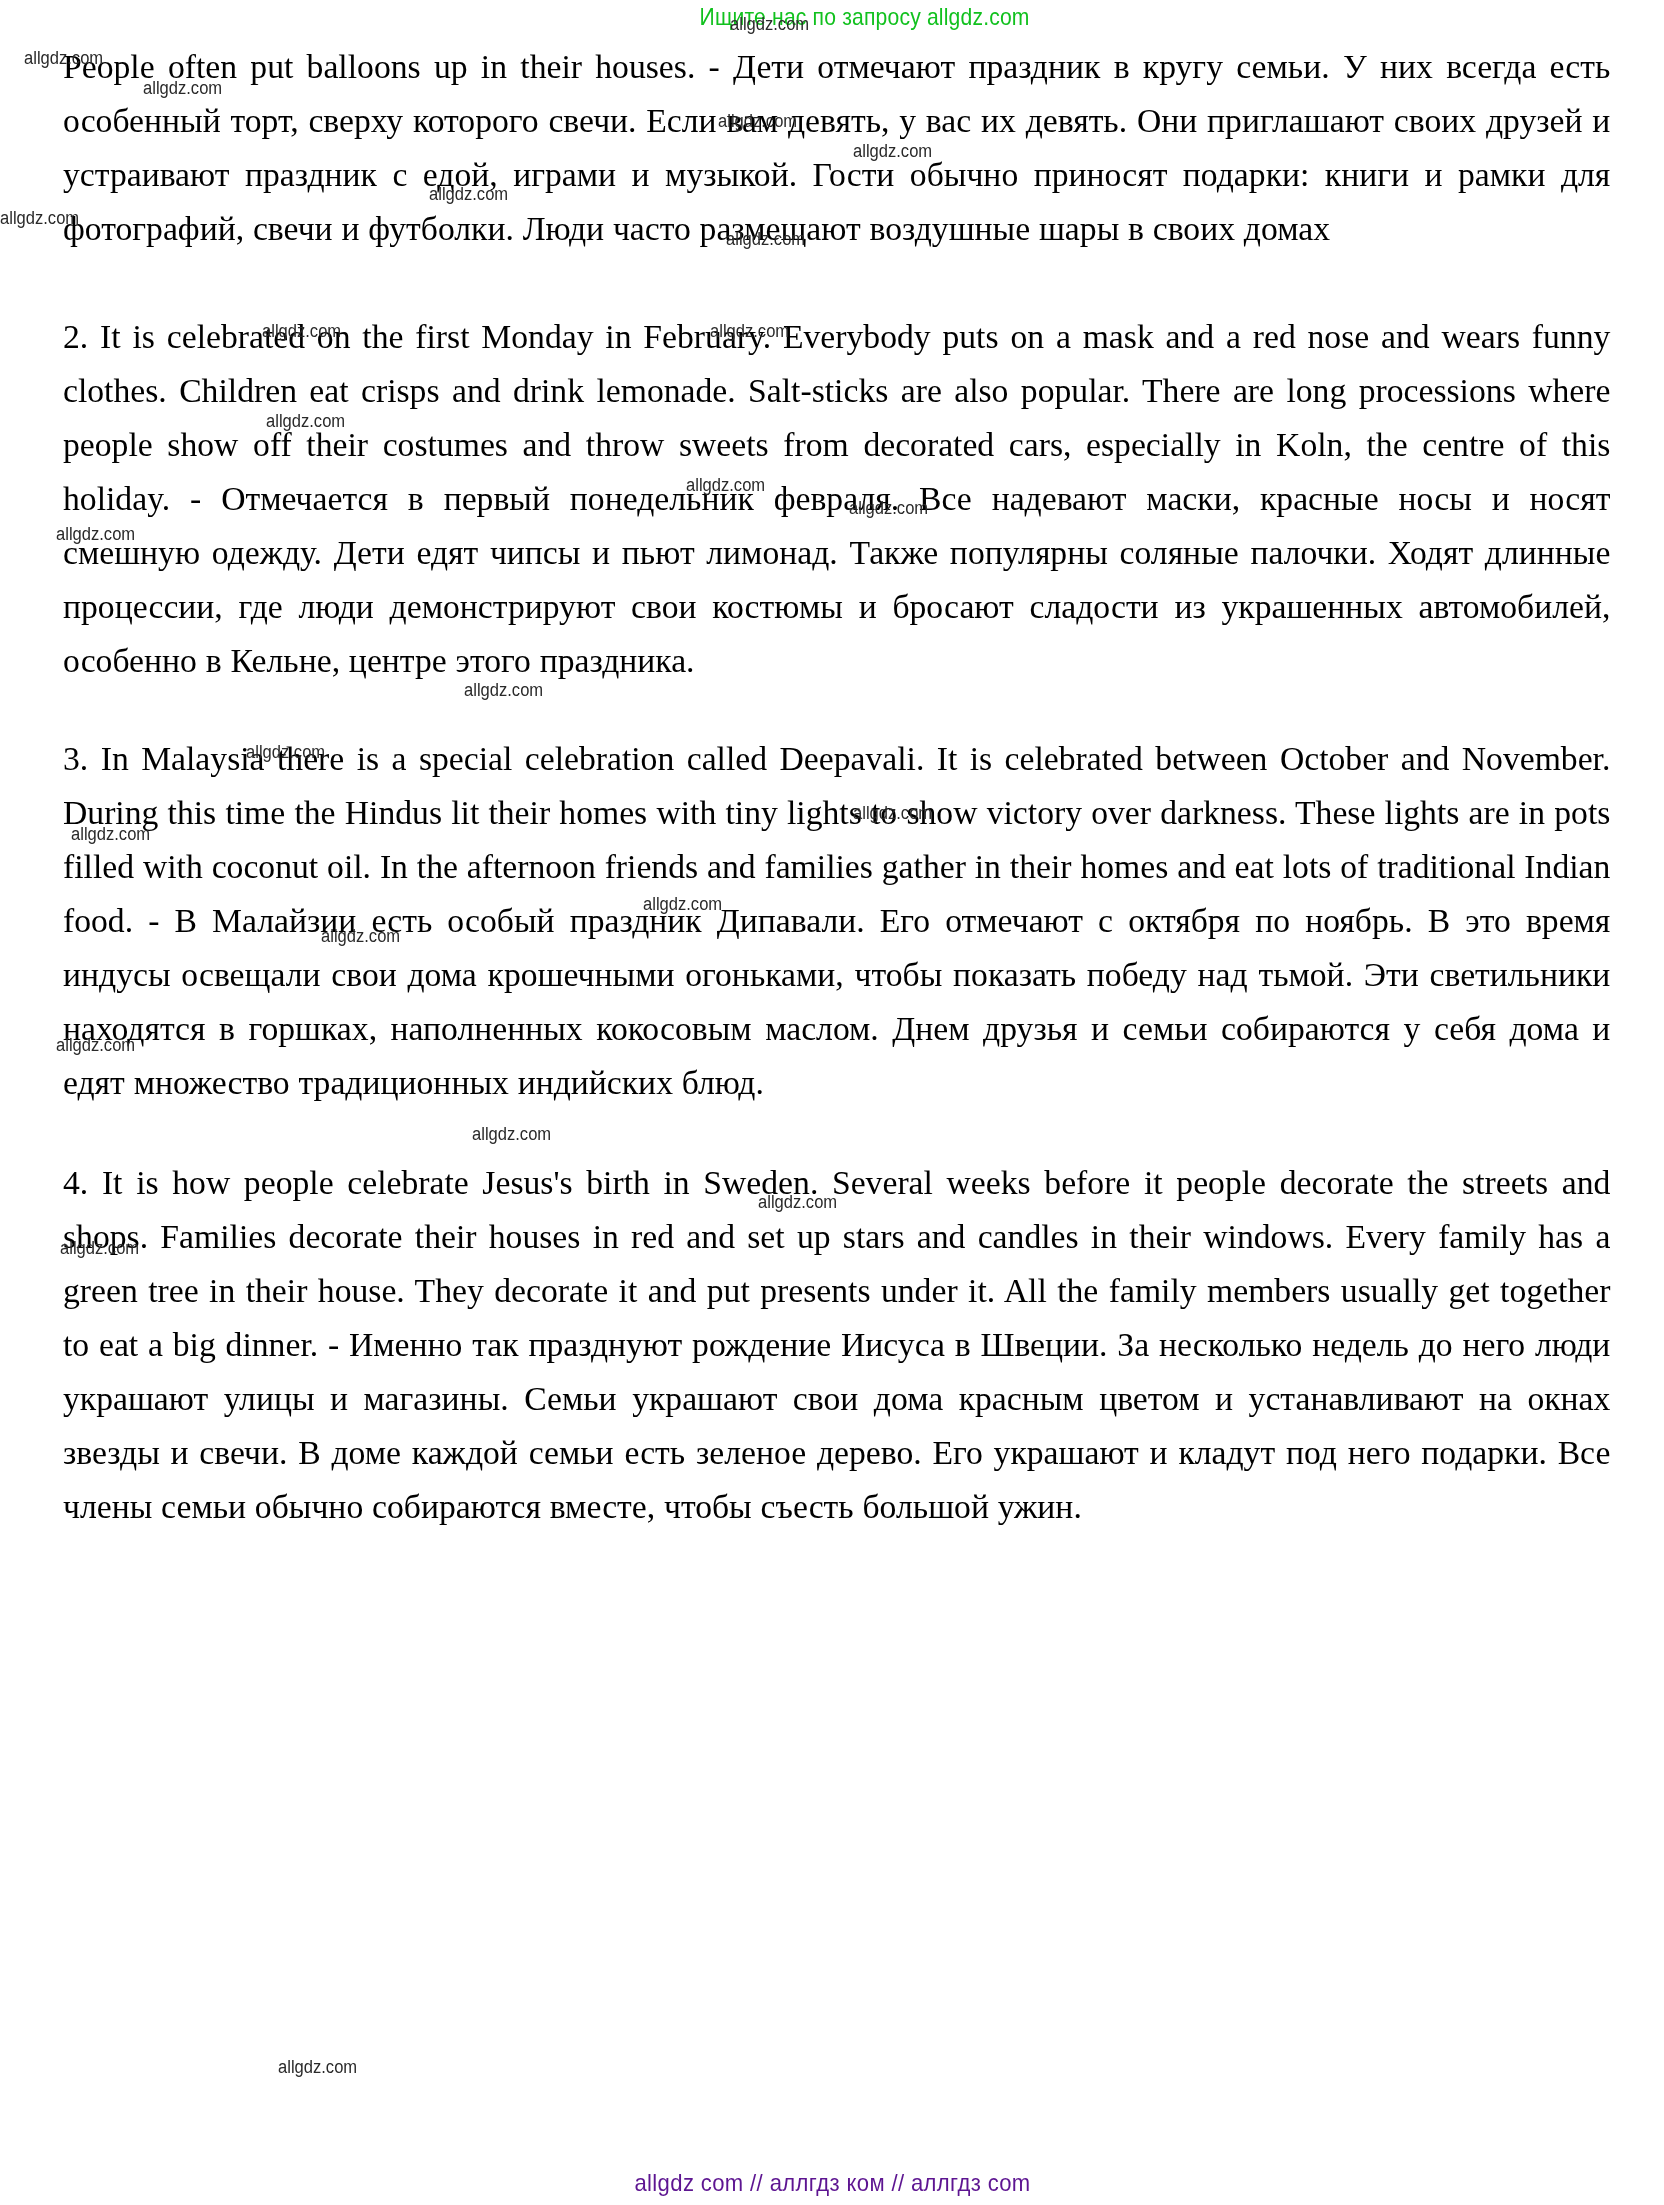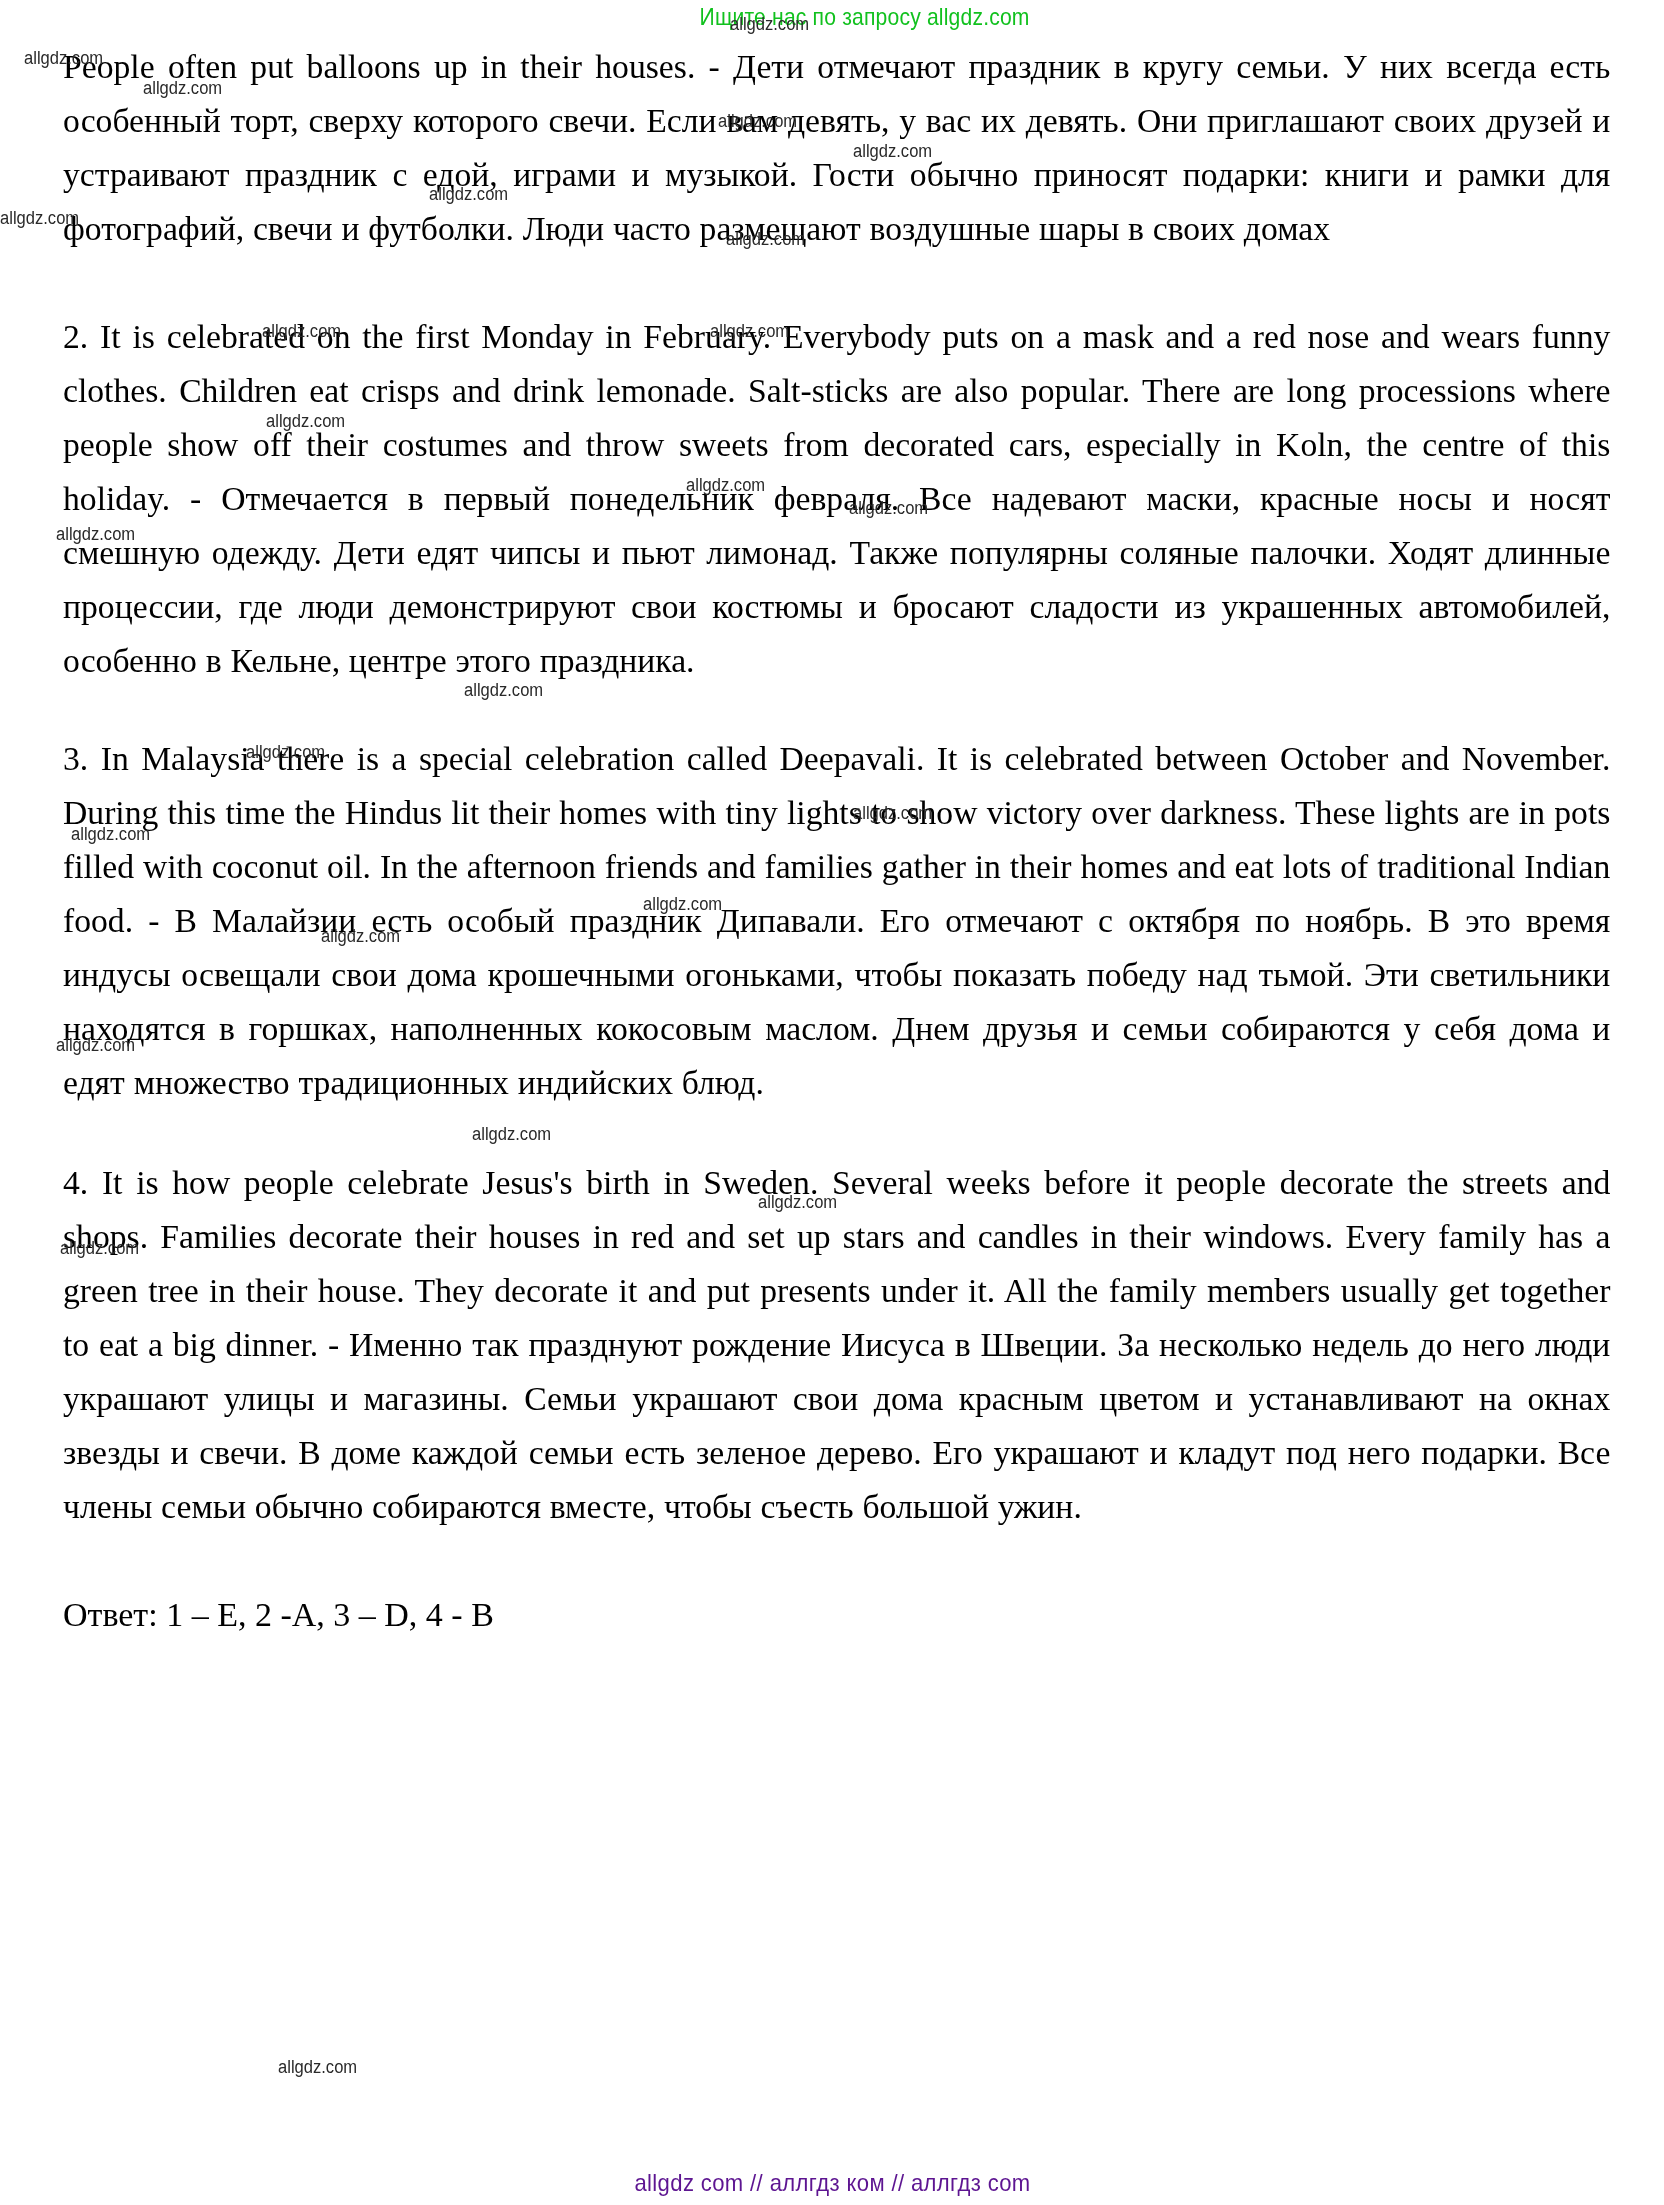--- a/index.html
+++ b/index.html
@@ -114,21 +114,20 @@
   <div class="content">
 
     <p class="para p-gap-1">People often put balloons up in their houses. - Дети отмечают праздник в кругу семьи. У них всегда есть особенный торт, сверху которого свечи. Если вам девять, у вас их девять. Они приглашают своих друзей и устраивают праздник с едой, играми и музыкой. Гости обычно приносят подарки: книги и рамки для фотографий, свечи и футболки. Люди часто размещают воздушные шары в своих домах</p>
 
     <p class="para p-gap-2">2. It is celebrated on the first Monday in February. Everybody puts on a mask and a red nose and wears funny clothes. Children eat crisps and drink lemonade. Salt-sticks are also popular. There are long processions where people show off their costumes and throw sweets from decorated cars, especially in Koln, the centre of this holiday. - Отмечается в первый понедельник февраля. Все надевают маски, красные носы и носят смешную одежду. Дети едят чипсы и пьют лимонад. Также популярны соляные палочки. Ходят длинные процессии, где люди демонстрируют свои костюмы и бросают сладости из украшенных автомобилей, особенно в Кельне, центре этого праздника.</p>
 
     <p class="para p-gap-3">3. In Malaysia there is a special celebration called Deepavali. It is celebrated between October and November. During this time the Hindus lit their homes with tiny lights to show victory over darkness. These lights are in pots filled with coconut oil. In the afternoon friends and families gather in their homes and eat lots of traditional Indian food. - В Малайзии есть особый праздник Дипавали. Его отмечают с октября по ноябрь. В это время индусы освещали свои дома крошечными огоньками, чтобы показать победу над тьмой. Эти светильники находятся в горшках, наполненных кокосовым маслом. Днем друзья и семьи собираются у себя дома и едят множество традиционных индийских блюд.</p>
 
     <p class="para p-gap-4">4. It is how people celebrate Jesus's birth in Sweden. Several weeks before it people decorate the streets and shops. Families decorate their houses in red and set up stars and candles in their windows. Every family has a green tree in their house. They decorate it and put presents under it. All the family members usually get together to eat a big dinner. - Именно так празднуют рождение Иисуса в Швеции. За несколько недель до него люди украшают улицы и магазины. Семьи украшают свои дома красным цветом и устанавливают на окнах звезды и свечи. В доме каждой семьи есть зеленое дерево. Его украшают и кладут под него подарки. Все члены семьи обычно собираются вместе, чтобы съесть большой ужин.</p>
 
-    <p class="answer-line">Ответ: 1 – E, 2 -A, 3 – D, 4 - B</p>
 
   </div>
 
   <div id="watermark-layer">
       <span class="wm" style="left: 730px; top: 14.3px; color: rgb(42, 42, 42);">allgdz.com</span>
       <span class="wm" style="left: 24px; top: 48px; color: rgb(42, 42, 42);">allgdz.com</span>
       <span class="wm" style="left: 143px; top: 78px; color: rgb(42, 42, 42);">allgdz.com</span>
       <span class="wm" style="left: 718px; top: 111px; color: rgb(42, 42, 42);">allgdz.com</span>
       <span class="wm" style="left: 853px; top: 141px; color: rgb(42, 42, 42);">allgdz.com</span>
       <span class="wm" style="left: 429px; top: 184px; color: rgb(42, 42, 42);">allgdz.com</span>

